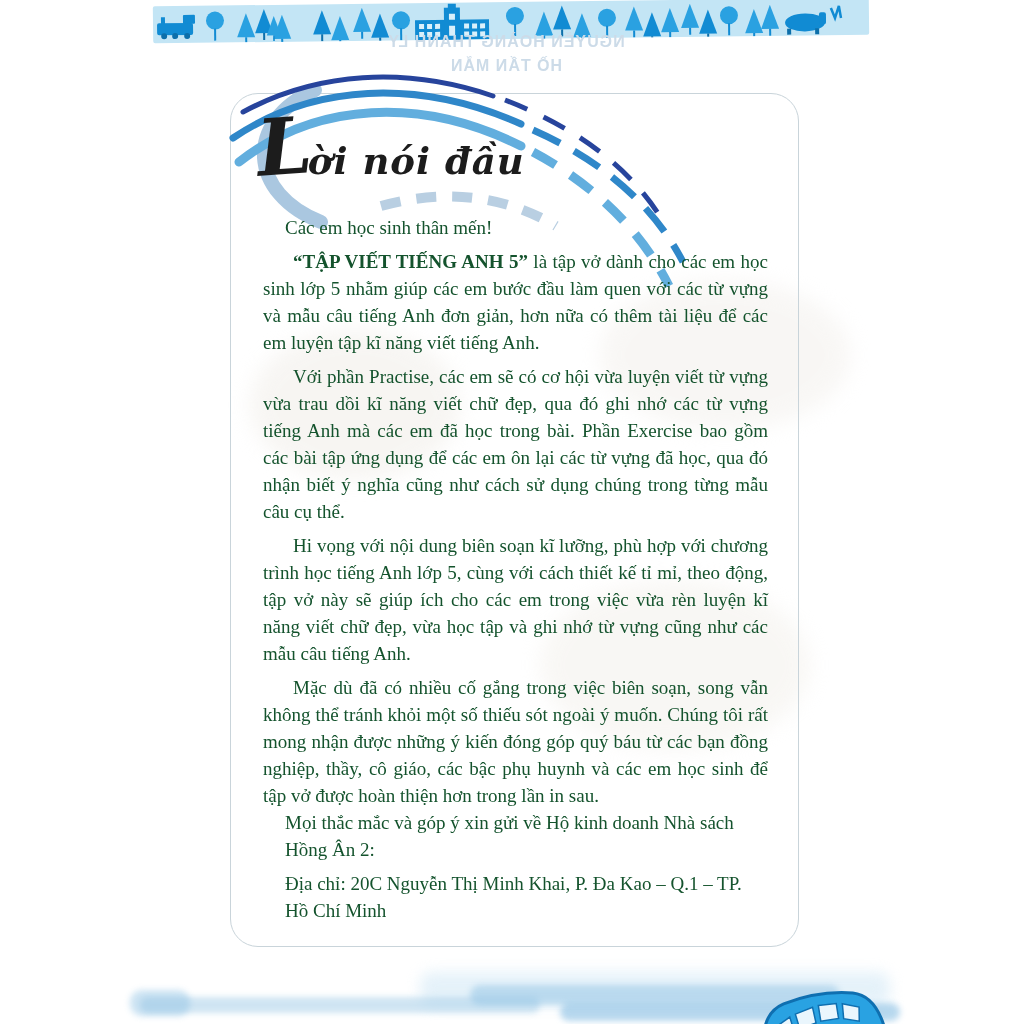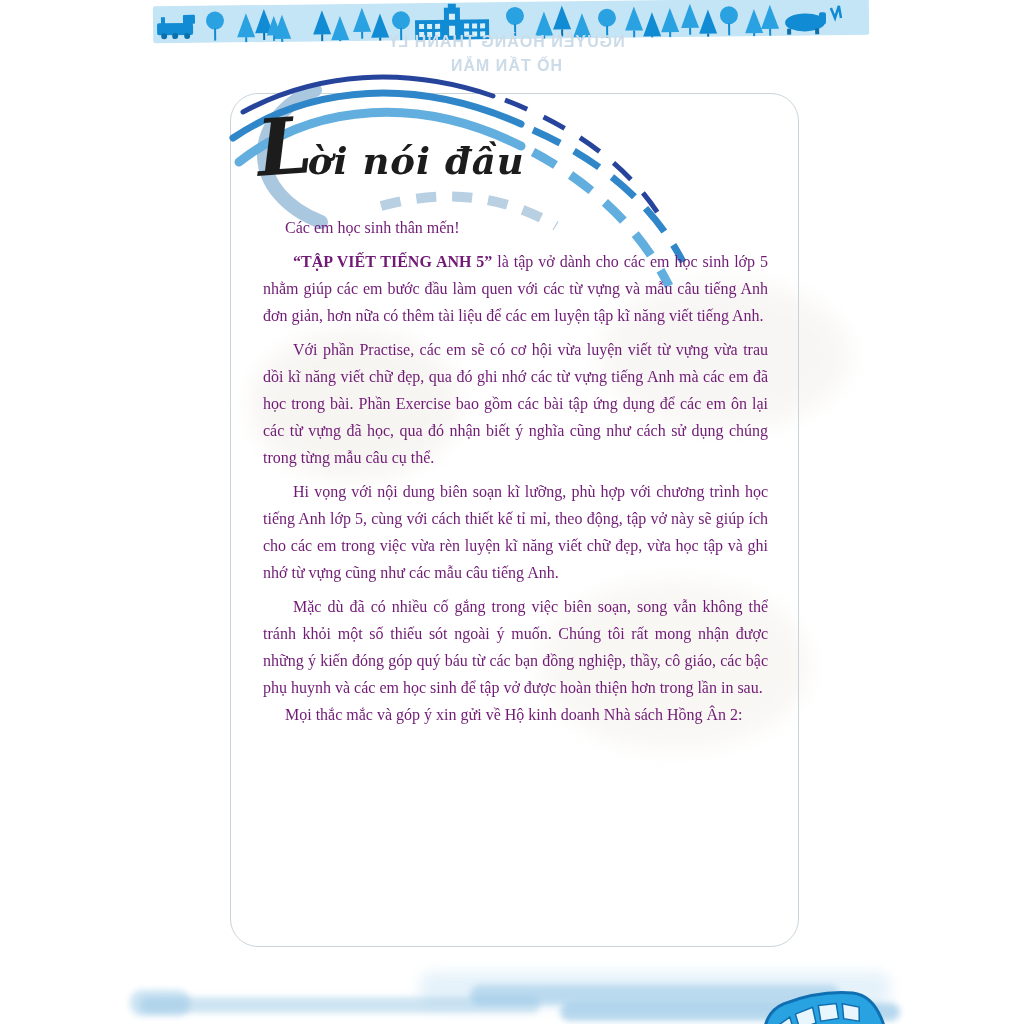--- a/index.html
+++ b/index.html
@@ -45,21 +45,21 @@
     font-size:78px;font-weight:bold;line-height:70px;
     display:inline-block;transform:rotate(-4deg);
     margin-right:-4px;
   }
   .title .rest{
     font-size:37px;font-weight:bold;letter-spacing:1px;
   }
   .content{
     position:relative;z-index:2;
     padding:0 30px 0 32px;
-    color:#701a75;font-size:16px;line-height:27px;
+    color:#14532d;font-size:19px;line-height:27px;
   }
   .greeting{margin:4px 0 6px 0;padding-left:22px;}
   .para{margin:7px 0 0 0;text-align:justify;text-indent:30px;}
   .para .b{font-weight:bold;}
   .para .i{}
   .contact{margin-top:0;}
   .contact-line{margin:0 0 7px 0;padding-left:22px;line-height:27px;}
   
   .blob{position:absolute;border-radius:50%;filter:blur(10px);pointer-events:none;}
   .blob1{left:250px;top:330px;width:210px;height:150px;background:#f1eee9;opacity:.55;}
@@ -191,20 +191,21 @@
   <div class="content">
     <p class="greeting">Các em học sinh thân mến!</p>
     <div>
         <p class="para"><span class="b">“TẬP VIẾT TIẾNG ANH 5”</span><span> là tập vở dành cho các em học sinh lớp 5 nhằm giúp các em bước đầu làm quen với các từ vựng và mẫu câu tiếng Anh đơn giản, hơn nữa có thêm tài liệu để các em luyện tập kĩ năng viết tiếng Anh.</span></p>
         <p class="para"><span>Với phần </span><span class="i">Practise</span><span>, các em sẽ có cơ hội vừa luyện viết từ vựng vừa trau dồi kĩ năng viết chữ đẹp, qua đó ghi nhớ các từ vựng tiếng Anh mà các em đã học trong bài. Phần </span><span class="i">Exercise</span><span> bao gồm các bài tập ứng dụng để các em ôn lại các từ vựng đã học, qua đó nhận biết ý nghĩa cũng như cách sử dụng chúng trong từng mẫu câu cụ thể.</span></p>
         <p class="para"><span>Hi vọng với nội dung biên soạn kĩ lưỡng, phù hợp với chương trình học tiếng Anh lớp 5, cùng với cách thiết kế tỉ mỉ, theo động, tập vở này sẽ giúp ích cho các em trong việc vừa rèn luyện kĩ năng viết chữ đẹp, vừa học tập và ghi nhớ từ vựng cũng như các mẫu câu tiếng Anh.</span></p>
         <p class="para"><span>Mặc dù đã có nhiều cố gắng trong việc biên soạn, song vẫn không thể tránh khỏi một số thiếu sót ngoài ý muốn. Chúng tôi rất mong nhận được những ý kiến đóng góp quý báu từ các bạn đồng nghiệp, thầy, cô giáo, các bậc phụ huynh và các em học sinh để tập vở được hoàn thiện hơn trong lần in sau.</span></p>
       </div>
     <div class="contact">
         <p class="contact-line">Mọi thắc mắc và góp ý xin gửi về Hộ kinh doanh Nhà sách Hồng Ân 2:</p>
+        <p class="contact-line">Địa chỉ: 20C Nguyễn Thị Minh Khai, P. Đa Kao – Q.1 – TP. Hồ Chí Minh</p>
       </div>
 
   </div>
 </div>
 
 <div class="wash wash4"></div>
 <div class="wash wash1"></div>
 <div class="wash wash2"></div>
 <div class="wash wash3"></div>
 <div class="wash wash5"></div>

